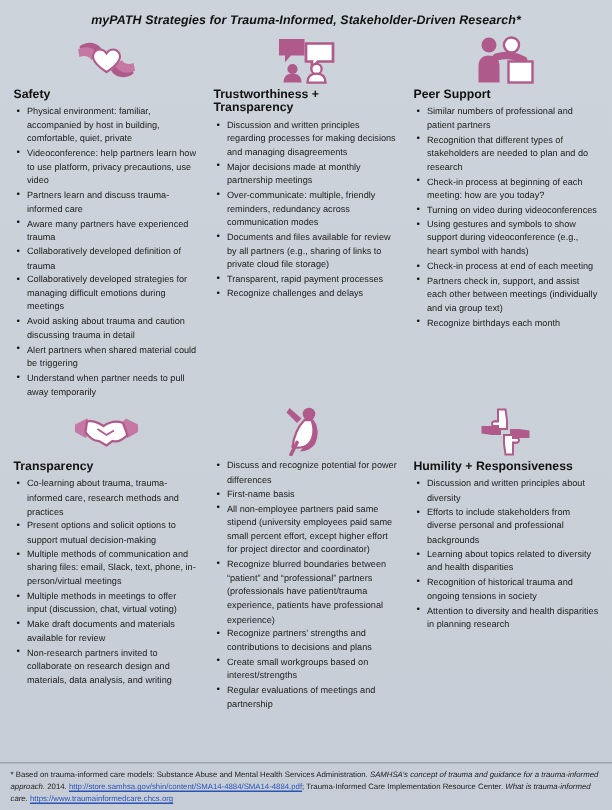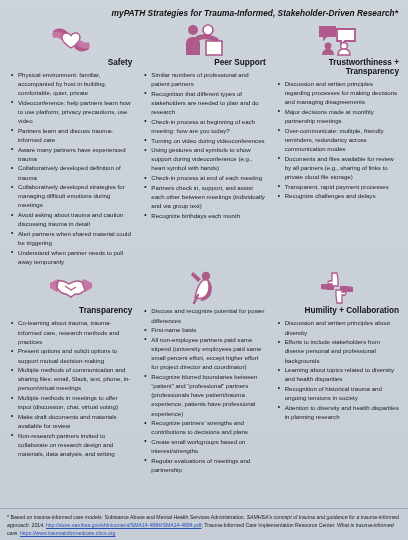--- a/index.html
+++ b/index.html
@@ -16,21 +16,21 @@
   }
   .poster {
     position: relative;
     width: 408px;
     height: 540px;
     box-sizing: border-box;
     background: linear-gradient(180deg, #ccd3da 0%, #c9d0d8 60%, #c6cdd6 100%);
     padding: 0;
   }
   .title {
-    text-align: right;
+    text-align: center;
     font-size: 8.3px;
     font-weight: bold;
     font-style: italic;
     letter-spacing: 0.05px;
     padding: 8px 10px 2px 10px;
     color: #111;
   }
   .grid {
     display: grid;
     grid-template-columns: 1fr 1fr 1fr;
@@ -45,21 +45,21 @@
     box-sizing: border-box;
   }
   .icon-wrap {
     display: flex;
     justify-content: center;
     align-items: flex-end;
     height: 34px;
     margin-bottom: 2px;
   }
   .cat-title {
-    text-align: right;
+    text-align: left;
     font-size: 8.2px;
     font-weight: bold;
     color: #111;
     margin-bottom: 3px;
     line-height: 1.1;
   }
   ul.points {
     list-style: none;
     margin: 0;
     padding: 0;
@@ -130,61 +130,61 @@
         <li>Collaboratively developed strategies for managing difficult emotions during meetings</li>
         <li>Avoid asking about trauma and caution discussing trauma in detail</li>
         <li>Alert partners when shared material could be triggering</li>
         <li>Understand when partner needs to pull away temporarily</li>
       </ul>
     </div>
 
     <div class="cell">
       <div class="icon-wrap">
         <svg width="40" height="32" viewBox="0 0 40 32">
+          <path d="M2 2 H19 V13 H10 L6 17.5 V13 H2 Z" fill="#b05a8c"></path>
+          <path d="M20 5 H38 V17 H28 L24 21 V17 H20 Z" fill="#ffffff" stroke="#b05a8c" stroke-width="1.8"></path>
+          <circle cx="11" cy="22" r="3.4" fill="#b05a8c"></circle>
+          <path d="M5 31 C5 26.6, 7.8 25, 11 25 C14.2 25, 17 26.6, 17 31 Z" fill="#b05a8c"></path>
+          <circle cx="27" cy="22" r="3.4" fill="#ffffff" stroke="#b05a8c" stroke-width="1.5"></circle>
+          <path d="M21 31 C21 26.6, 23.8 25, 27 25 C30.2 25, 33 26.6, 33 31 Z" fill="#ffffff" stroke="#b05a8c" stroke-width="1.5"></path>
+        </svg>
+      </div>
+      <div class="cat-title">Trustworthiness + Transparency</div>
+      <ul class="points">
+        <li>Discussion and written principles regarding processes for making decisions and managing disagreements</li>
+        <li>Major decisions made at monthly partnership meetings</li>
+        <li>Over-communicate: multiple, friendly reminders, redundancy across communication modes</li>
+        <li>Documents and files available for review by all partners (e.g., sharing of links to private cloud file storage)</li>
+        <li>Transparent, rapid payment processes</li>
+        <li>Recognize challenges and delays</li>
+      </ul>
+    </div>
+
+    <div class="cell">
+      <div class="icon-wrap">
+        <svg width="40" height="32" viewBox="0 0 40 32">
           <circle cx="9" cy="6" r="5" fill="#b05a8c"></circle>
           <path d="M2 31 V20 C2 15, 5 13, 9 13 C13 13, 16 15, 16 20 V31 Z" fill="#b05a8c"></path>
           <circle cx="24" cy="6" r="5" fill="#ffffff" stroke="#b05a8c" stroke-width="1.6"></circle>
           <path d="M14 14 C20 12, 27 13, 32 16" stroke="#b05a8c" stroke-width="5" fill="none" stroke-linecap="round"></path>
           <rect x="22" y="17" width="16" height="14" fill="#ffffff" stroke="#b05a8c" stroke-width="1.6"></rect>
         </svg>
       </div>
       <div class="cat-title">Peer Support</div>
       <ul class="points">
         <li>Similar numbers of professional and patient partners</li>
         <li>Recognition that different types of stakeholders are needed to plan and do research</li>
         <li>Check-in process at beginning of each meeting: how are you today?</li>
         <li>Turning on video during videoconferences</li>
         <li>Using gestures and symbols to show support during videoconference (e.g., heart symbol with hands)</li>
         <li>Check-in process at end of each meeting</li>
         <li>Partners check in, support, and assist each other between meetings (individually and via group text)</li>
         <li>Recognize birthdays each month</li>
       </ul>
     </div>
-
-    <div class="cell">
-      <div class="icon-wrap">
-        <svg width="40" height="32" viewBox="0 0 40 32">
-          <path d="M2 2 H19 V13 H10 L6 17.5 V13 H2 Z" fill="#b05a8c"></path>
-          <path d="M20 5 H38 V17 H28 L24 21 V17 H20 Z" fill="#ffffff" stroke="#b05a8c" stroke-width="1.8"></path>
-          <circle cx="11" cy="22" r="3.4" fill="#b05a8c"></circle>
-          <path d="M5 31 C5 26.6, 7.8 25, 11 25 C14.2 25, 17 26.6, 17 31 Z" fill="#b05a8c"></path>
-          <circle cx="27" cy="22" r="3.4" fill="#ffffff" stroke="#b05a8c" stroke-width="1.5"></circle>
-          <path d="M21 31 C21 26.6, 23.8 25, 27 25 C30.2 25, 33 26.6, 33 31 Z" fill="#ffffff" stroke="#b05a8c" stroke-width="1.5"></path>
-        </svg>
-      </div>
-      <div class="cat-title">Trustworthiness + Transparency</div>
-      <ul class="points">
-        <li>Discussion and written principles regarding processes for making decisions and managing disagreements</li>
-        <li>Major decisions made at monthly partnership meetings</li>
-        <li>Over-communicate: multiple, friendly reminders, redundancy across communication modes</li>
-        <li>Documents and files available for review by all partners (e.g., sharing of links to private cloud file storage)</li>
-        <li>Transparent, rapid payment processes</li>
-        <li>Recognize challenges and delays</li>
-      </ul>
-    </div>
   </div>
 
   <div class="grid row2">
 
     <div class="cell">
       <div class="icon-wrap">
         <svg width="44" height="30" viewBox="0 0 44 30">
           <path d="M1 9 L9 5 L15 11 L8 18 L1 14 Z" fill="#c578a4"></path>
           <path d="M43 9 L35 5 L29 11 L36 18 L43 14 Z" fill="#c578a4"></path>
           <path d="M9 7 C13 6, 17 8, 20 10 C23 8, 28 6, 33 8 L36 16 C33 19, 29 21, 26 20 L22 23 L17 20 C13 20, 10 17, 8 14 Z" fill="#ffffff" stroke="#b05a8c" stroke-width="1.5"></path>
@@ -225,21 +225,21 @@
 
     <div class="cell">
       <div class="icon-wrap">
         <svg width="34" height="32" viewBox="0 0 34 32">
           <path d="M1 12 H9 V9 A1.6 1.6 0 0 1 12 9 V12 H14 V18 H8 L1 17 Z" fill="#b05a8c"></path>
           <path d="M33 20 H25 V23 A1.6 1.6 0 0 1 22 23 V20 H20 V14 H26 L33 15 Z" fill="#b05a8c"></path>
           <path d="M12 1 V9 H9 A1.6 1.6 0 0 0 9 12 H12 V14 H18 V8 L17 1 Z" fill="#ffffff" stroke="#b05a8c" stroke-width="1.3"></path>
           <path d="M22 31 V23 H25 A1.6 1.6 0 0 0 25 20 H22 V18 H16 V24 L17 31 Z" fill="#ffffff" stroke="#b05a8c" stroke-width="1.3"></path>
         </svg>
       </div>
-      <div class="cat-title">Humility + Collaboration</div>
+      <div class="cat-title">Humility + Responsiveness</div>
       <ul class="points">
         <li>Discussion and written principles about diversity</li>
         <li>Efforts to include stakeholders from diverse personal and professional backgrounds</li>
         <li>Learning about topics related to diversity and health disparities</li>
         <li>Recognition of historical trauma and ongoing tensions in society</li>
         <li>Attention to diversity and health disparities in planning research</li>
       </ul>
     </div>
   </div>
 

